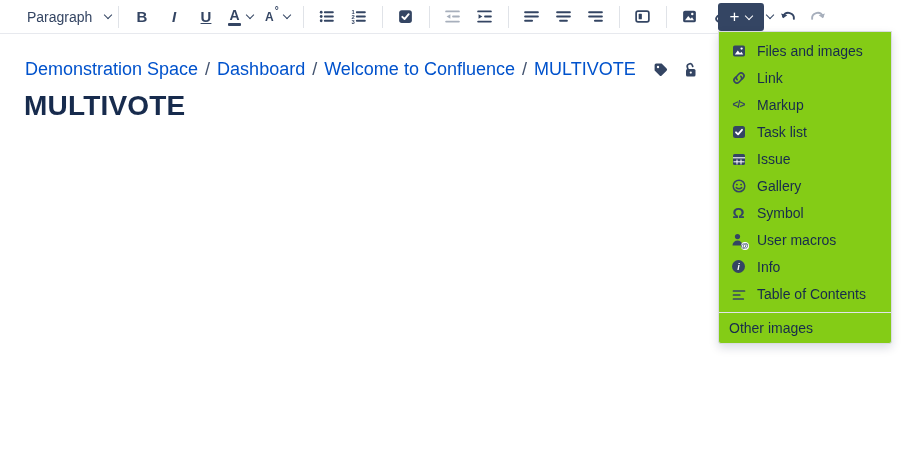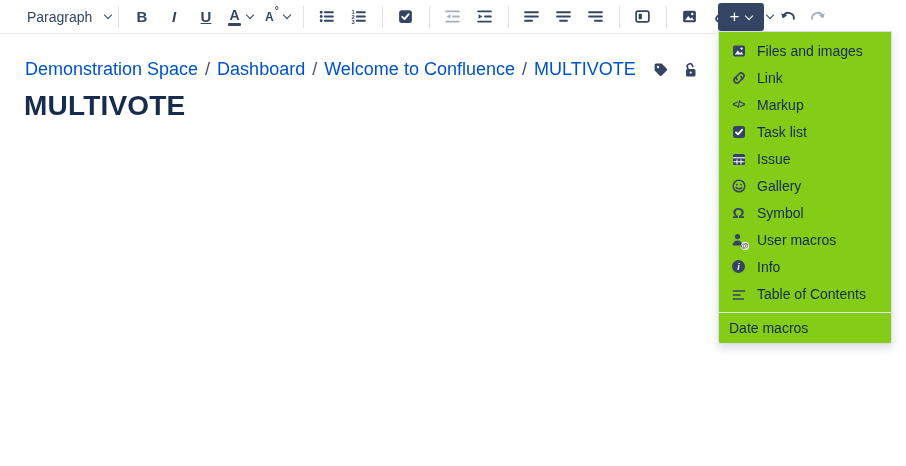--- a/index.html
+++ b/index.html
@@ -382,17 +382,17 @@
               <path d="M2.5 13 H12.3"></path>
           </g>
         </svg>
       </span>
       <span>Table of Contents</span>
     </div>
 
     <div class="mdivider"></div>
 
     <div class="mfooter">
-      <span>Date macros</span>
+      <span>Other images</span>
     </div>
   </div>
 
 </div>
 
 </body></html>

